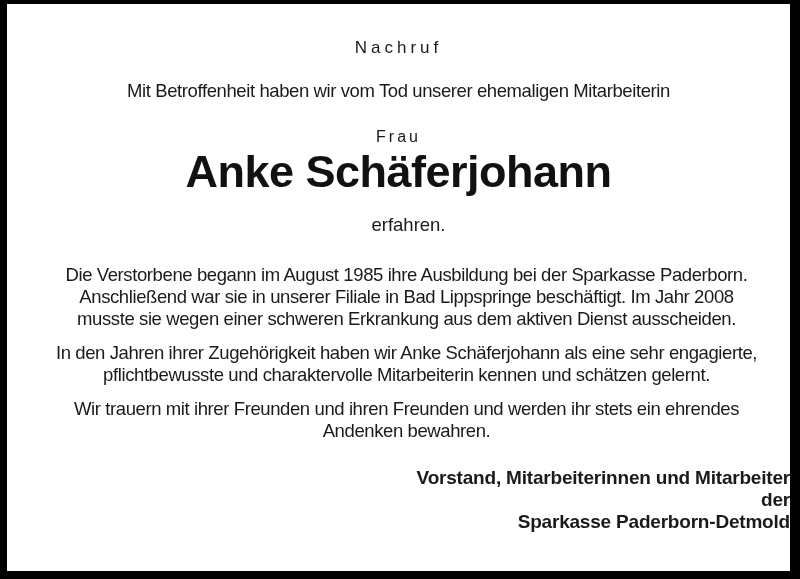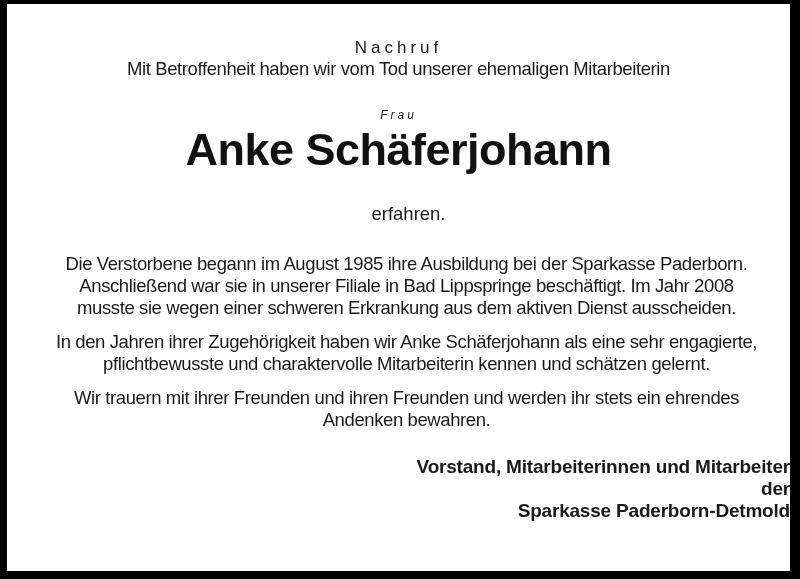--- a/index.html
+++ b/index.html
@@ -22,41 +22,41 @@
     height: 100%;
     padding-top: 34px;
     text-align: center;
     color: #1a1a1a;
     font-family: "Liberation Sans", sans-serif;
   }
   .label {
     font-size: 17px;
     line-height: 20px;
     letter-spacing: 4px;
+    margin-bottom: 22px;
     text-align: center;
   }
   .intro {
     font-size: 18.5px;
     line-height: 22px;
     letter-spacing: -0.4px;
     margin-bottom: 26px;
     white-space: nowrap;
   }
   .salutation {
-    font-size: 12px;
+    font-size: 16px;
     line-height: 18px;
     letter-spacing: 3px;
-    font-style: italic;
   }
   .name {
     font-size: 45px;
     font-weight: 700;
     line-height: 52px;
     letter-spacing: -0.5px;
-    margin: 0 0 27px 0;
+    margin: 0 0 16px 0;
     color: #111111;
   }
   .closing {
     font-size: 18.5px;
     line-height: 22px;
     margin-bottom: 28px;
     margin-left: 20px;
   }
   .para {
     font-size: 18.5px;

